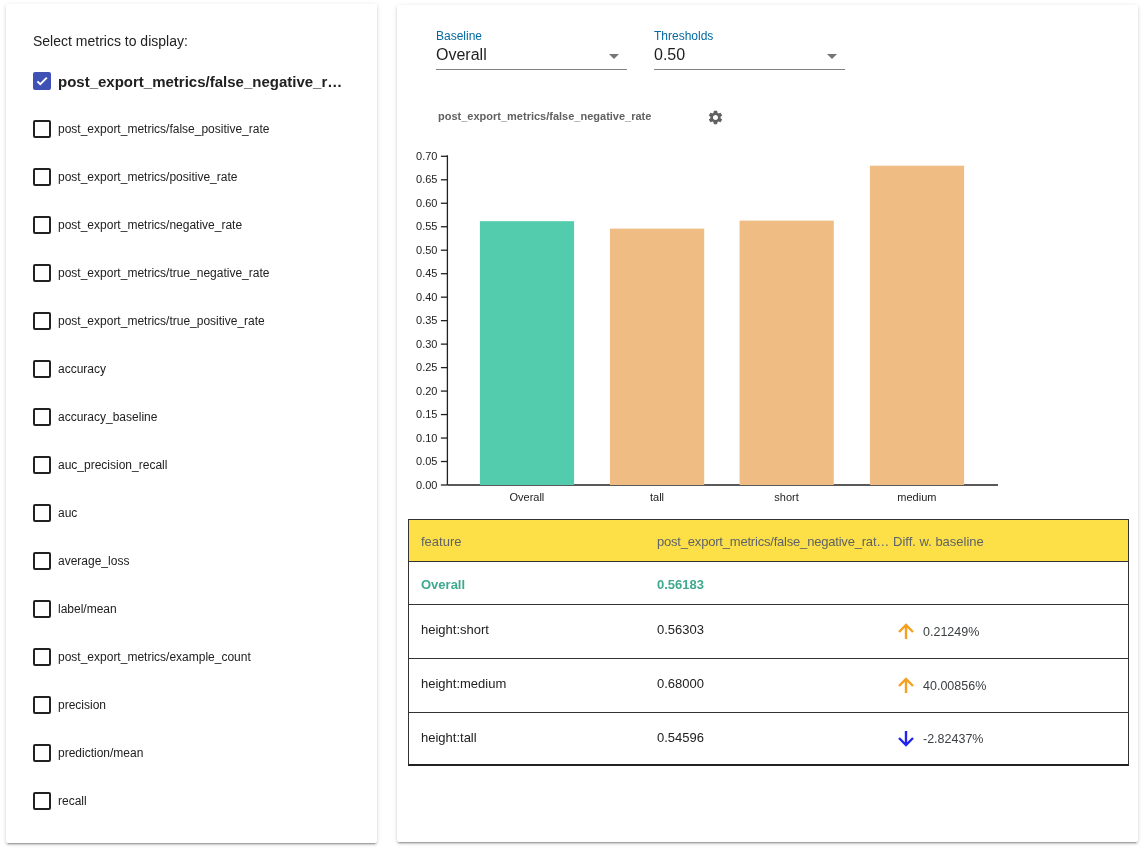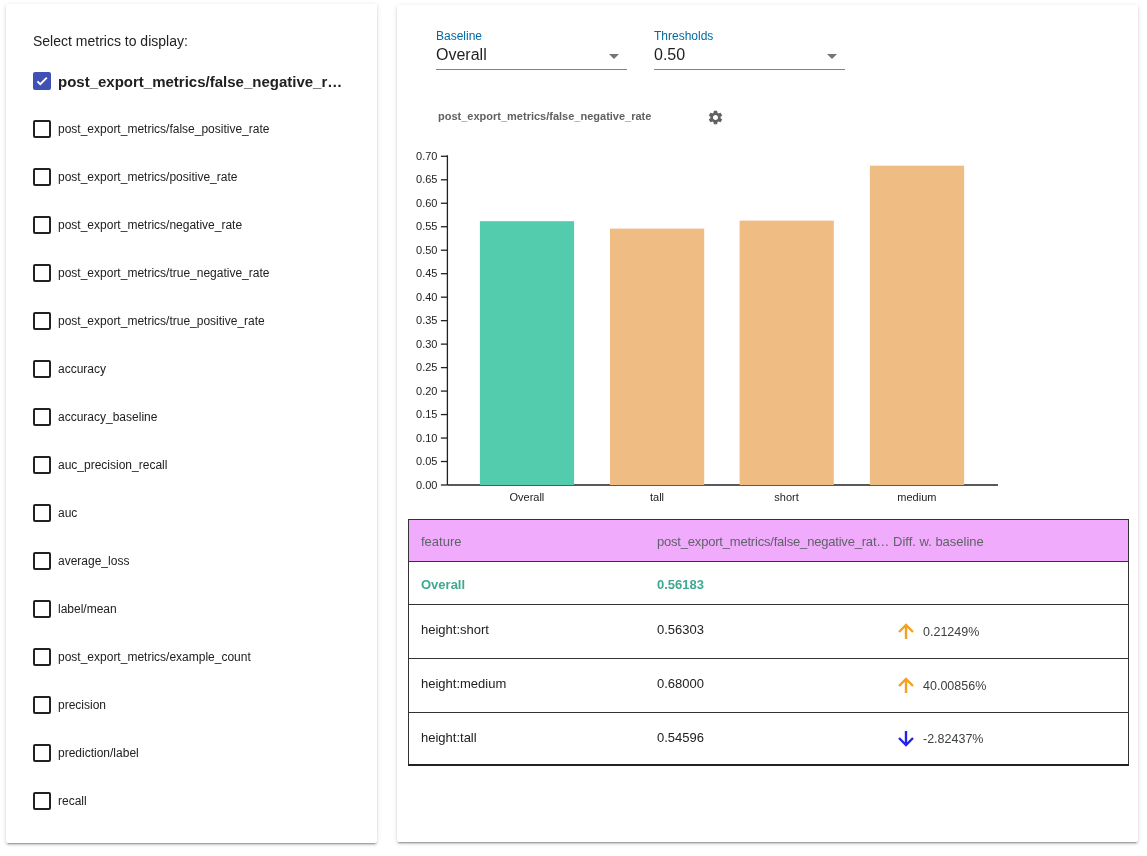--- a/index.html
+++ b/index.html
@@ -30,21 +30,21 @@
 
 .ctitle { position:absolute; left:41px; top:105px; font-size:11px; font-weight:bold; color:#616161; }
 .gear { position:absolute; left:310px; top:104px; width:17px; height:17px; }
 
 #chart { position:absolute; left:0; top:140px; }
 
 .mtable { position:absolute; left:11px; top:514px; width:721px; background:#fff;
   border:1px solid #333; border-bottom:2px solid #222; font-size:13px; color:#212121; }
 .trow { display:flex; border-top:1px solid #333; }
 .trow:first-child { border-top:none; }
-.thead { height:41px; background:#f0abfc; color:#5f6368; }
+.thead { height:41px; background:#fde047; color:#5f6368; }
 .thead .c2 { letter-spacing:-0.2px; }
 .thead .c { padding-top:14px; }
 .c { padding-left:12px; }
 .c1 { width:236px; flex:0 0 236px; }
 .c2 { width:236px; flex:0 0 236px; }
 .c3 { flex:1; }
 .r1 { height:43px; }
 .r1 .c { padding-top:15px; }
 .r1 .c1, .r1 .c2 { color:#3fa98f; font-weight:bold; }
 .rb { height:54px; }
@@ -113,21 +113,21 @@
     <div class="item">
         <span class="cb"></span>
         <span class="lbl">post_export_metrics/example_count</span>
       </div>
     <div class="item">
         <span class="cb"></span>
         <span class="lbl">precision</span>
       </div>
     <div class="item">
         <span class="cb"></span>
-        <span class="lbl">prediction/label</span>
+        <span class="lbl">prediction/mean</span>
       </div>
     <div class="item">
         <span class="cb"></span>
         <span class="lbl">recall</span>
       </div>
   </div>
 </div>
 
 <div class="card" id="rightcard">
   <div class="dd" id="dd1">

